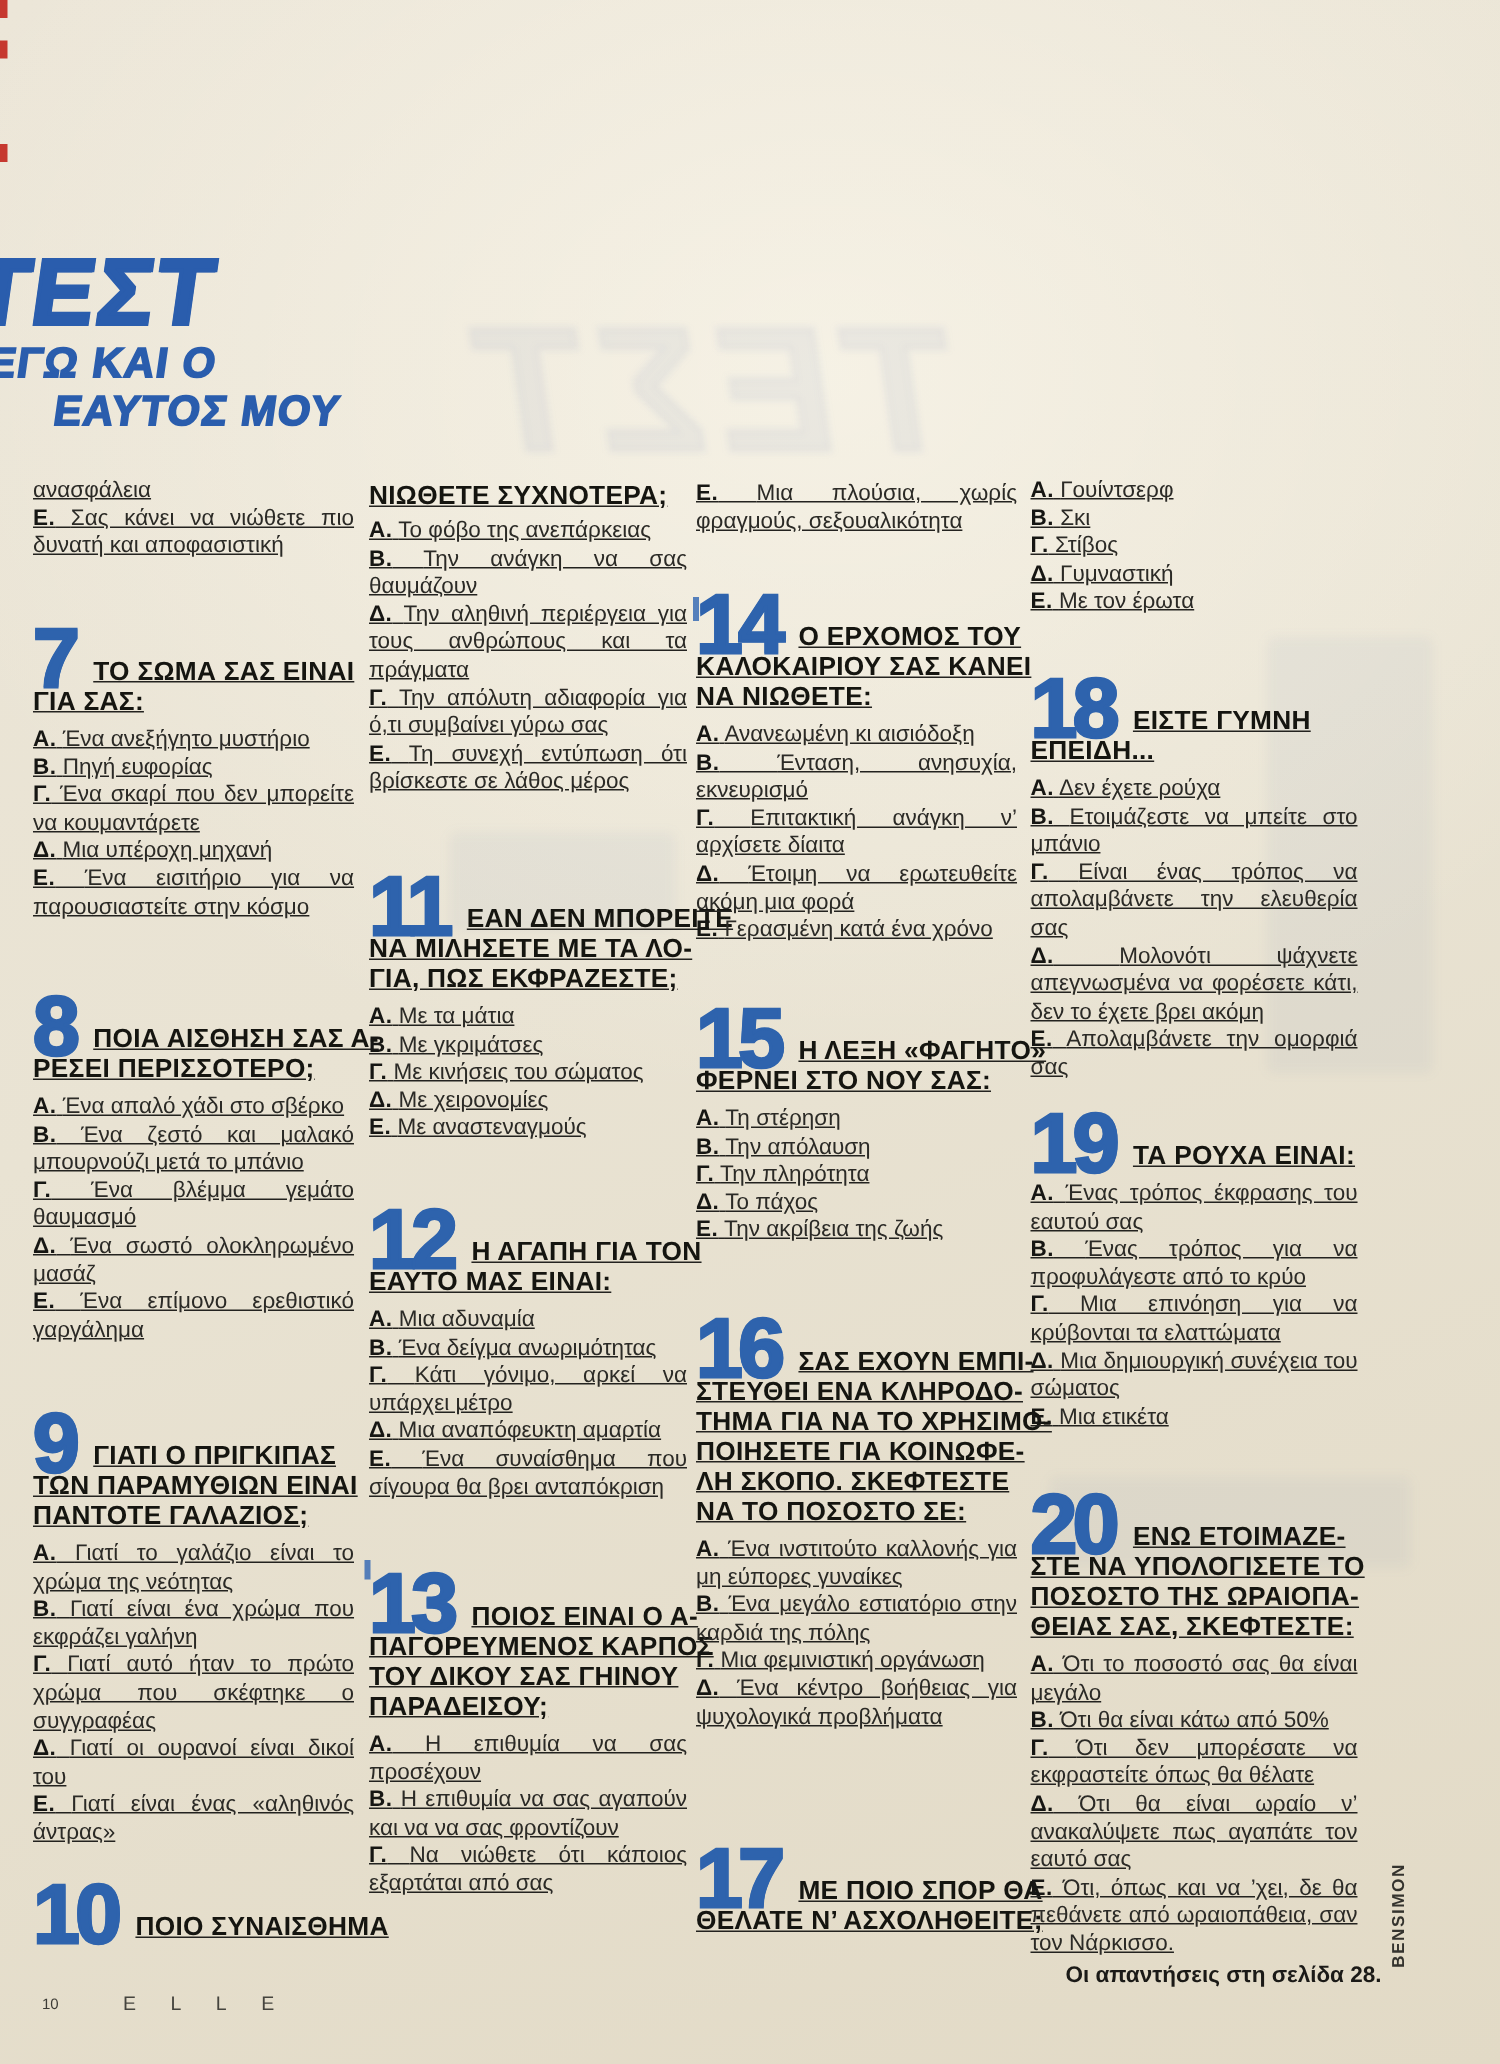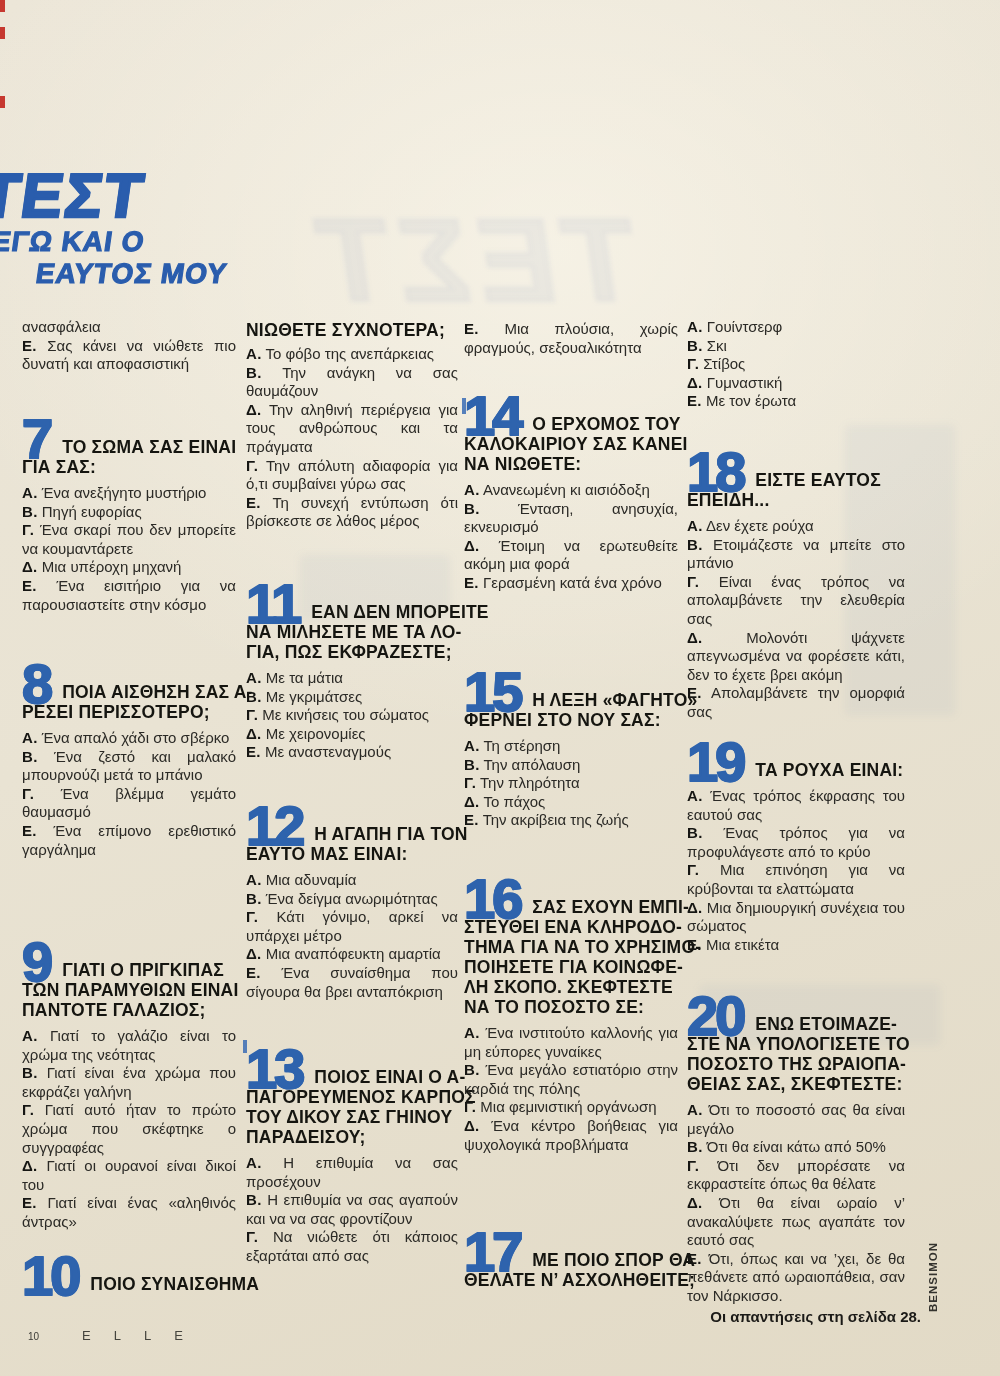--- a/index.html
+++ b/index.html
@@ -28,21 +28,21 @@
     transform:skewX(-8deg);white-space:nowrap;
   }
   .title-3{
     position:absolute;left:36px;top:258px;
     font-size:28px;font-weight:bold;letter-spacing:1px;
     color:#2a5dad;-webkit-text-stroke:1.2px #2a5dad;
     transform:skewX(-8deg);white-space:nowrap;
   }
 
   
-  .block{position:absolute;}
+  .block{position:absolute;text-decoration:underline;}
   .qnum{
     float:left;height:42px;line-height:48px;
     margin-right:10px;padding-right:2px;
     font-size:56px;font-weight:bold;letter-spacing:-3px;
     color:#2e63ad;-webkit-text-stroke:2px #2e63ad;
     text-shadow:.8px 0 0 #2e63ad,-.8px 0 0 #2e63ad,0 .8px 0 #2e63ad;
   }
   .qhead{padding-top:22px;margin:0 0 7px 0;}
   .qhl{
     font-size:17.5px;line-height:20px;font-weight:bold;
@@ -124,20 +124,21 @@
       </div>
       <div class="block" style="left: 22px; top: 660px; width: 214px;">
         <span class="qnum">8</span>
         <div class="qhead">
           <div class="qhl">ΠΟΙΑ ΑΙΣΘΗΣΗ ΣΑΣ Α-</div>
           <div class="qhl">ΡΕΣΕΙ ΠΕΡΙΣΣΟΤΕΡΟ;</div>
         </div>
         <p class="opt"><b>Α.</b> <span>Ένα απαλό χάδι στο σβέρκο</span></p>
         <p class="opt"><b>Β.</b> <span>Ένα ζεστό και μαλακό μπουρνούζι μετά το μπάνιο</span></p>
         <p class="opt"><b>Γ.</b> <span>Ένα βλέμμα γεμάτο θαυμασμό</span></p>
+        <p class="opt"><b>Δ.</b> <span>Ένα σωστό ολοκληρωμένο μασάζ</span></p>
         <p class="opt"><b>Ε.</b> <span>Ένα επίμονο ερεθιστικό γαργάλημα</span></p>
       </div>
       <div class="block" style="left: 22px; top: 938px; width: 214px;">
         <span class="qnum">9</span>
         <div class="qhead">
           <div class="qhl">ΓΙΑΤΙ Ο ΠΡΙΓΚΙΠΑΣ</div>
           <div class="qhl">ΤΩΝ ΠΑΡΑΜΥΘΙΩΝ ΕΙΝΑΙ</div>
           <div class="qhl">ΠΑΝΤΟΤΕ ΓΑΛΑΖΙΟΣ;</div>
         </div>
         <p class="opt"><b>Α.</b> <span>Γιατί το γαλάζιο είναι το χρώμα της νεότητας</span></p>
@@ -202,20 +203,21 @@
       </div>
       <div class="block" style="left: 464px; top: 392px; width: 214px;">
         <span class="qnum">14</span>
         <div class="qhead">
           <div class="qhl">Ο ΕΡΧΟΜΟΣ ΤΟΥ</div>
           <div class="qhl">ΚΑΛΟΚΑΙΡΙΟΥ ΣΑΣ ΚΑΝΕΙ</div>
           <div class="qhl">ΝΑ ΝΙΩΘΕΤΕ:</div>
         </div>
         <p class="opt"><b>Α.</b> <span>Ανανεωμένη κι αισιόδοξη</span></p>
         <p class="opt"><b>Β.</b> <span>Ένταση, ανησυχία, εκνευρισμό</span></p>
+        <p class="opt"><b>Γ.</b> <span>Επιτακτική ανάγκη ν’ αρχίσετε δίαιτα</span></p>
         <p class="opt"><b>Δ.</b> <span>Έτοιμη να ερωτευθείτε ακόμη μια φορά</span></p>
         <p class="opt"><b>Ε.</b> <span>Γερασμένη κατά ένα χρόνο</span></p>
       </div>
       <div class="block" style="left: 464px; top: 668px; width: 214px;">
         <span class="qnum">15</span>
         <div class="qhead">
           <div class="qhl">Η ΛΕΞΗ «ΦΑΓΗΤΟ»</div>
           <div class="qhl">ΦΕΡΝΕΙ ΣΤΟ ΝΟΥ ΣΑΣ:</div>
         </div>
         <p class="opt"><b>Α.</b> <span>Τη στέρηση</span></p>
@@ -249,21 +251,21 @@
       <div class="block" style="left: 687px; top: 318px; width: 218px;">
         <p class="opt"><b>Α.</b> <span>Γουίντσερφ</span></p>
         <p class="opt"><b>Β.</b> <span>Σκι</span></p>
         <p class="opt"><b>Γ.</b> <span>Στίβος</span></p>
         <p class="opt"><b>Δ.</b> <span>Γυμναστική</span></p>
         <p class="opt"><b>Ε.</b> <span>Με τον έρωτα</span></p>
       </div>
       <div class="block" style="left: 687px; top: 448px; width: 218px;">
         <span class="qnum">18</span>
         <div class="qhead">
-          <div class="qhl">ΕΙΣΤΕ ΕΑΥΤΟΣ</div>
+          <div class="qhl">ΕΙΣΤΕ ΓΥΜΝΗ</div>
           <div class="qhl">ΕΠΕΙΔΗ...</div>
         </div>
         <p class="opt"><b>Α.</b> <span>Δεν έχετε ρούχα</span></p>
         <p class="opt"><b>Β.</b> <span>Ετοιμάζεστε να μπείτε στο μπάνιο</span></p>
         <p class="opt"><b>Γ.</b> <span>Είναι ένας τρόπος να απολαμβάνετε την ελευθερία σας</span></p>
         <p class="opt"><b>Δ.</b> <span>Μολονότι ψάχνετε απεγνωσμένα να φορέσετε κάτι, δεν το έχετε βρει ακόμη</span></p>
         <p class="opt"><b>Ε.</b> <span>Απολαμβάνετε την ομορφιά σας</span></p>
       </div>
       <div class="block" style="left: 687px; top: 738px; width: 218px;">
         <span class="qnum">19</span>

